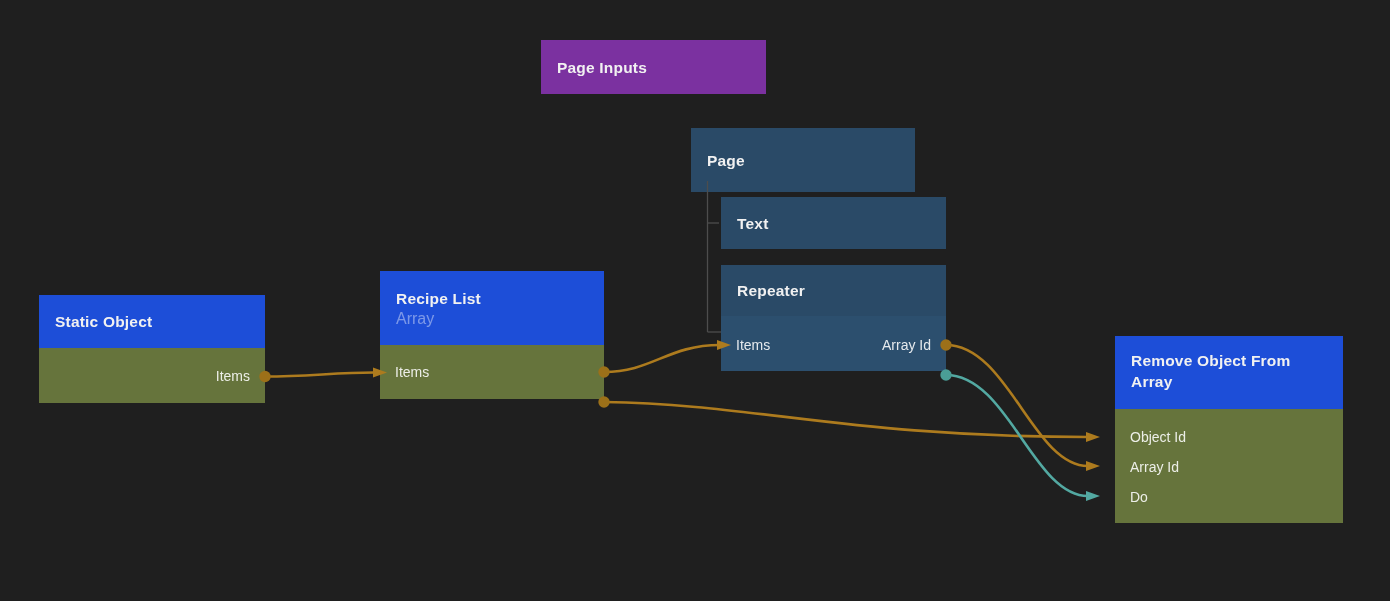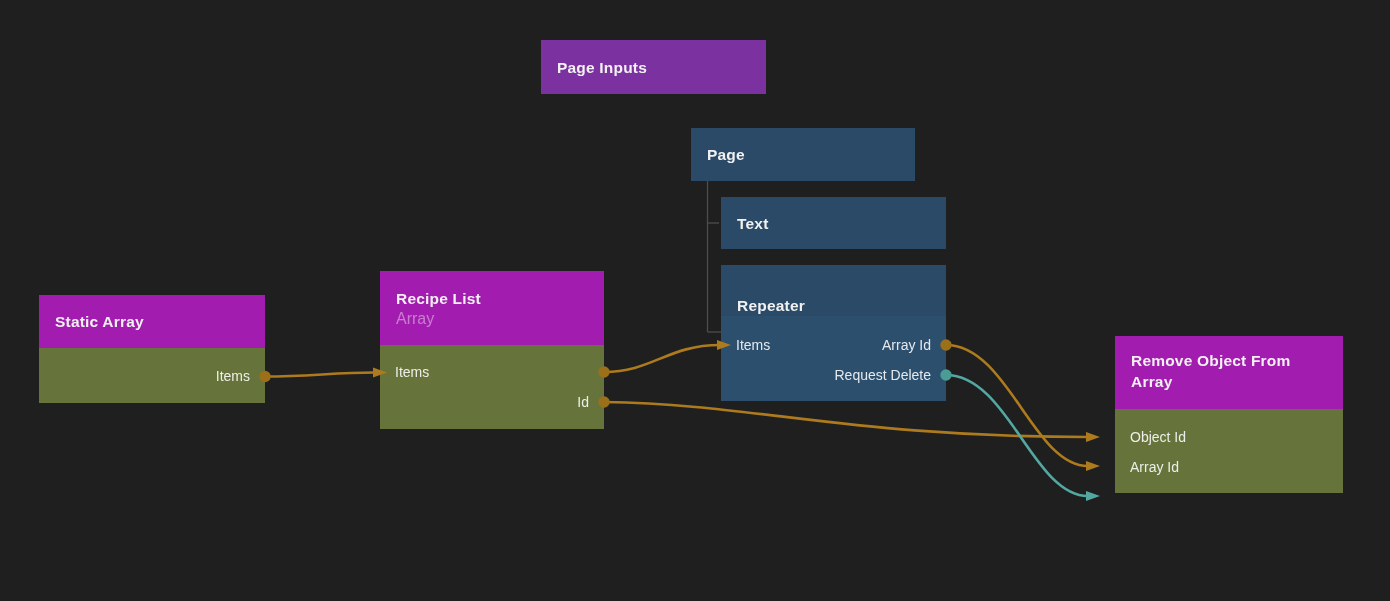--- a/index.html
+++ b/index.html
@@ -62,35 +62,35 @@
     line-height: 30px;
     white-space: nowrap;
   }
   .port-label.right { margin-left: auto; text-align: right; }
 
   
   .theme-component { background: #7b31a0; }
   .theme-visual  .node-header { background: #2a4a67; }
   .theme-visual  .node-body   { background: #2c4f6e; }
   .theme-visual.headonly      { background: #2a4a67; }
-  .theme-data    .node-header { background: #a21caf; }
+  .theme-data    .node-header { background: #1d4ed8; }
   .theme-data    .node-body   { background: #66743c; }
 
   
   #node-page-inputs { left: 541px; top: 40px;  width: 225px; height: 54px; }
   #node-page-inputs .node-header { height: 54px; }
 
   #node-page { left: 691px; top: 128px; width: 224px; height: 53px; }
-  #node-page .node-header { height: 53px; }
+  #node-page .node-header { height: 64px; }
 
   #node-text { left: 721px; top: 197px; width: 225px; height: 52px; }
   #node-text .node-header { height: 52px; }
 
   #node-repeater { left: 721px; top: 265px; width: 225px; }
-  #node-repeater .node-header { height: 51px; justify-content: flex-end; }
+  #node-repeater .node-header { height: 51px; }
   #node-repeater .node-body { padding-top: 14px; padding-bottom: 11px; }
 
   #node-static-array { left: 39px; top: 295px; width: 226px; }
   #node-static-array .node-header { height: 53px; }
   #node-static-array .node-body { padding-top: 13px; padding-bottom: 12px; }
 
   #node-recipe-list { left: 380px; top: 271px; width: 224px; }
   #node-recipe-list .node-header { height: 74px; }
   #node-recipe-list .node-body { padding-top: 12px; padding-bottom: 12px; }
 
@@ -124,62 +124,59 @@
 
   <div class="node theme-visual" id="node-repeater">
     <div class="node-header">
       <div class="node-title">Repeater</div>
     </div>
     <div class="node-body">
       <div class="port-row">
         <span class="port-label">Items</span>
         <span class="port-label right">Array Id</span>
       </div>
-      <div class="port-row">
-        <span class="port-label right">Request Delete</span>
-      </div>
     </div>
   </div>
 
   <div class="node theme-data" id="node-static-array">
     <div class="node-header">
-      <div class="node-title">Static Array</div>
+      <div class="node-title">Static Object</div>
     </div>
     <div class="node-body">
       <div class="port-row">
         <span class="port-label right">Items</span>
       </div>
     </div>
   </div>
 
   <div class="node theme-data" id="node-recipe-list">
     <div class="node-header">
       <div class="node-title">Recipe List</div>
       <div class="node-subtitle">Array</div>
     </div>
     <div class="node-body">
       <div class="port-row">
         <span class="port-label">Items</span>
       </div>
-      <div class="port-row">
-        <span class="port-label right">Id</span>
-      </div>
     </div>
   </div>
 
   <div class="node theme-data" id="node-remove">
     <div class="node-header">
       <div class="node-title">Remove Object From Array</div>
     </div>
     <div class="node-body">
       <div class="port-row">
         <span class="port-label">Object Id</span>
       </div>
       <div class="port-row">
         <span class="port-label">Array Id</span>
+      </div>
+      <div class="port-row">
+        <span class="port-label">Do</span>
       </div>
     </div>
   </div>
 
   <svg class="wire-layer" viewBox="0 0 1390 601" xmlns="http://www.w3.org/2000/svg">
 
     <g stroke="#4d4d4d" stroke-width="1.3" fill="none">
       <path d="M707.5,181 L707.5,332"></path>
       <path d="M707.5,223 L719,223"></path>
       <path d="M707.5,332 L721,332"></path>

